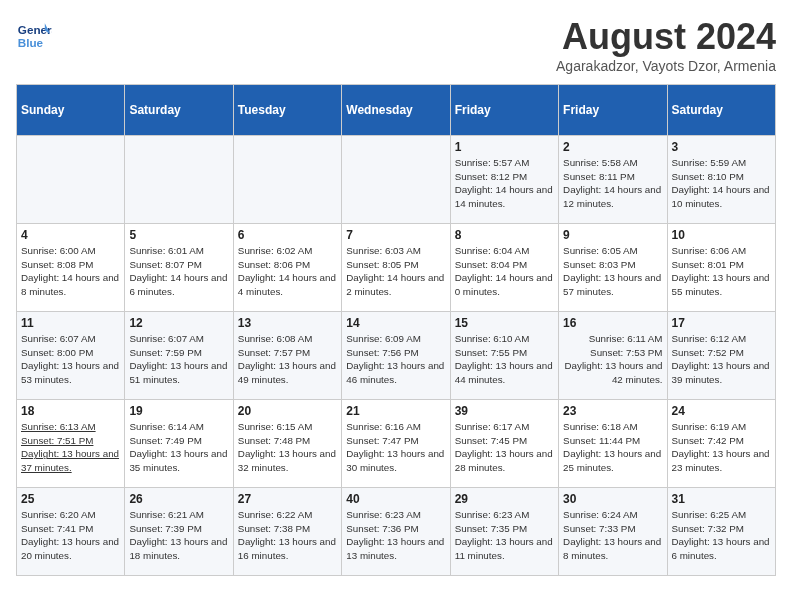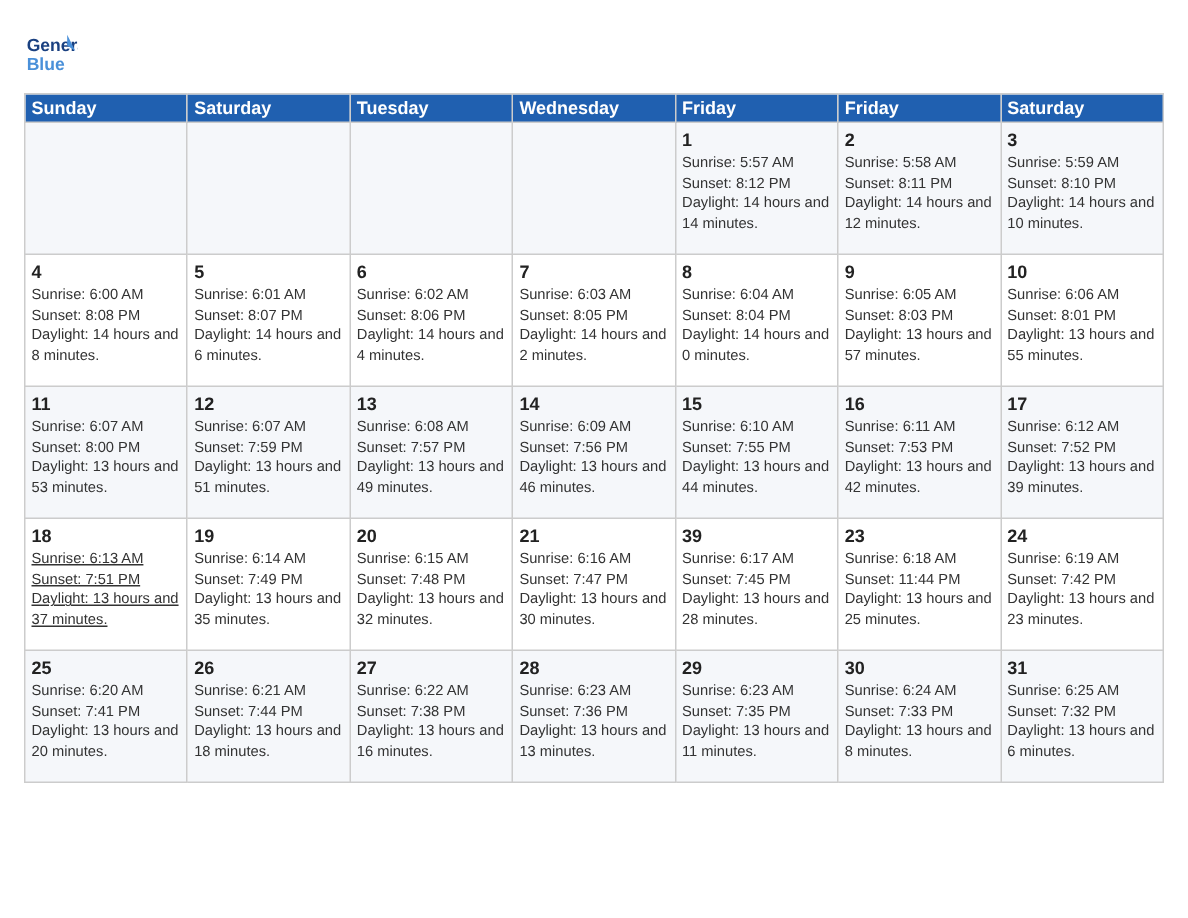--- a/index.html
+++ b/index.html
@@ -38,21 +38,21 @@
       color: #555;
     }
     table {
       width: 100%;
       border-collapse: collapse;
       font-size: 10.5px;
     }
     thead th {
       background-color: #2060b0;
       color: #fff;
-      padding: 2px 4px;
+      padding: 18px 4px;
       text-align: left;
       font-size: 12px;
       font-weight: bold;
       border: 1px solid #ccc;
     }
     tbody td {
       border: 1px solid #ccc;
       vertical-align: top;
       padding: 4px;
       width: calc(100% / 7);
@@ -80,20 +80,24 @@
 </head>
 <body>
 
 <div class="header">
   <div class="logo">
     <svg class="logo-icon" viewBox="0 0 40 40">
       <text x="2" y="20" font-size="13" font-weight="bold" fill="#1a4080">General</text>
       <text x="2" y="34" font-size="13" font-weight="bold" fill="#4a90d9">Blue</text>
       <polygon points="32,8 38,20 32,16" fill="#4a90d9"></polygon>
     </svg>
+  </div>
+  <div class="title-block">
+    <div class="month-title">August 2024</div>
+    <div class="subtitle">Agarakadzor, Vayots Dzor, Armenia</div>
   </div>
 </div>
 
 <table>
   <thead>
     <tr>
     <th>Sunday</th>
         <th>Saturday</th>
         <th>Tuesday</th>
         <th>Wednesday</th>
@@ -197,21 +201,21 @@
 Daylight: 13 hours and 46 minutes.</div>
         </td>
         <td>
           <span class="day-num">15</span>
           <div class="day-info" style="white-space: pre-line;">Sunrise: 6:10 AM
 Sunset: 7:55 PM
 Daylight: 13 hours and 44 minutes.</div>
         </td>
         <td>
           <span class="day-num">16</span>
-          <div class="day-info" style="white-space: pre-line;">Sunrise: 6:11 AM
+          <div class="day-info" style="white-space: pre-line; text-align: right;">Sunrise: 6:11 AM
 Sunset: 7:53 PM
 Daylight: 13 hours and 42 minutes.</div>
         </td>
         <td>
           <span class="day-num">17</span>
           <div class="day-info" style="white-space: pre-line;">Sunrise: 6:12 AM
 Sunset: 7:52 PM
 Daylight: 13 hours and 39 minutes.</div>
         </td>
       </tr>
@@ -262,31 +266,31 @@
       <tr>
         <td>
           <span class="day-num">25</span>
           <div class="day-info" style="white-space: pre-line;">Sunrise: 6:20 AM
 Sunset: 7:41 PM
 Daylight: 13 hours and 20 minutes.</div>
         </td>
         <td>
           <span class="day-num">26</span>
           <div class="day-info" style="white-space: pre-line;">Sunrise: 6:21 AM
-Sunset: 7:44 PM
+Sunset: 7:39 PM
 Daylight: 13 hours and 18 minutes.</div>
         </td>
         <td>
           <span class="day-num">27</span>
           <div class="day-info" style="white-space: pre-line;">Sunrise: 6:22 AM
 Sunset: 7:38 PM
 Daylight: 13 hours and 16 minutes.</div>
         </td>
         <td>
-          <span class="day-num">28</span>
+          <span class="day-num">40</span>
           <div class="day-info" style="white-space: pre-line;">Sunrise: 6:23 AM
 Sunset: 7:36 PM
 Daylight: 13 hours and 13 minutes.</div>
         </td>
         <td>
           <span class="day-num">29</span>
           <div class="day-info" style="white-space: pre-line;">Sunrise: 6:23 AM
 Sunset: 7:35 PM
 Daylight: 13 hours and 11 minutes.</div>
         </td>

